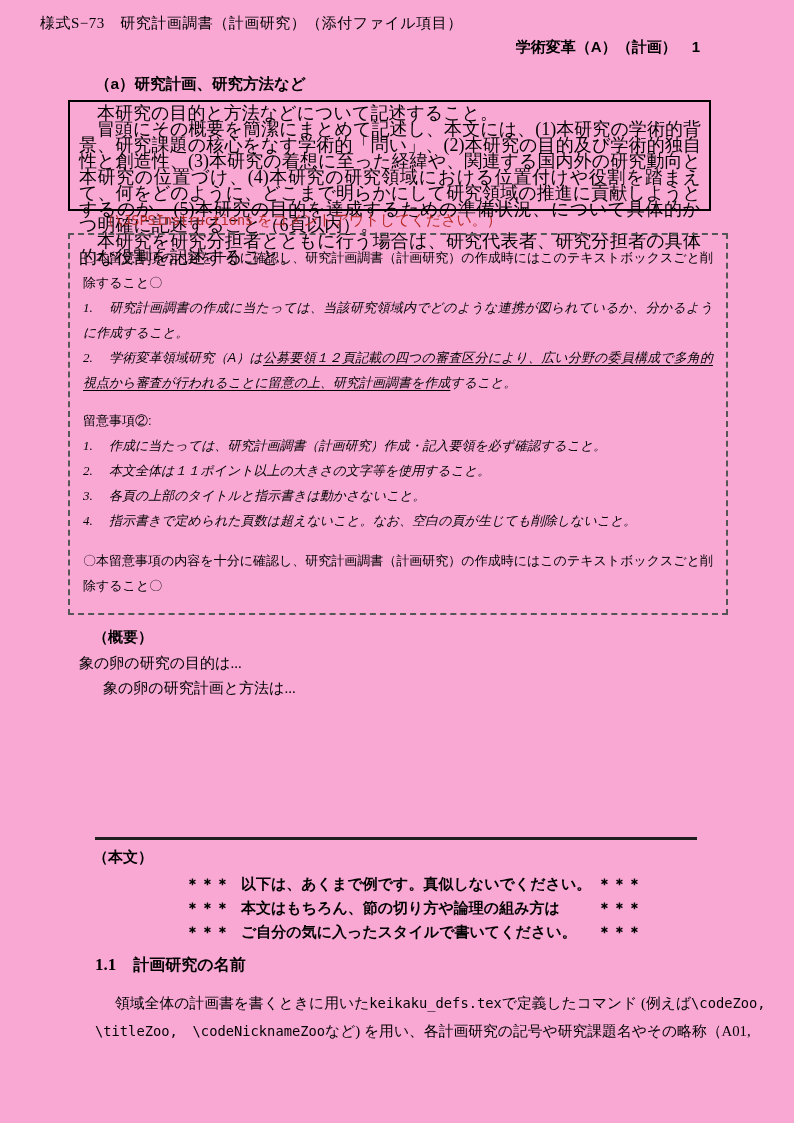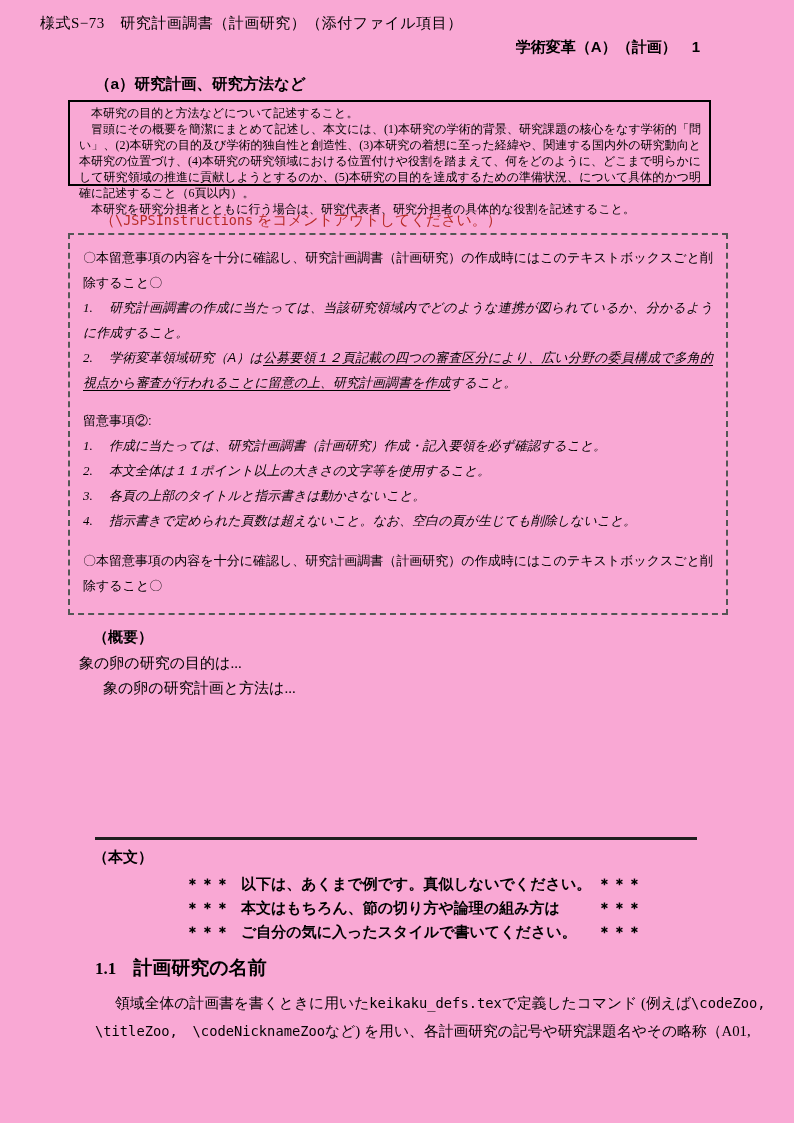--- a/index.html
+++ b/index.html
@@ -15,23 +15,23 @@
   .ul { text-decoration:underline; text-underline-offset:3px; }
   .nowrap { white-space:nowrap; }
 
   .header-left { left:40px; top:14px; font-size:15px; letter-spacing:0.5px; }
   .header-right { left:400px; top:38px; width:300px; text-align:right;
     font-size:15px; font-weight:bold; }
 
   .section-a-title { left:95px; top:74px; font-size:15.5px; font-weight:bold; }
 
   .instruction-box {
-    left:68px; top:100px; width:643px; height:86px;
+    left:68px; top:100px; width:643px; height:111px;
     border:2.5px solid #000; padding:3px 8px 3px 9px;
-    font-size:12px; line-height:16px; text-align:justify;
+    font-size:18px; line-height:16px; text-align:justify;
   }
   .instruction-box p { text-indent:1em; margin:0; }
 
   .jsps-note { left:100px; top:211px; font-size:15px; color:#b62a25; }
   .jsps-note .mono { font-size:13.5px; }
 
   .notice-box {
     left:68px; top:233px; width:660px; height:382px;
     border:2px dashed #555; padding:6px 13px 4px 13px;
     font-family:"Liberation Sans", sans-serif;
@@ -56,21 +56,21 @@
   .body-label { left:93px; top:848px; font-size:15px; font-weight:bold; }
 
   .example-block { left:185px; top:872px; width:460px;
     font-weight:bold; font-size:15px; line-height:24px; }
   .example-row { display:flex; }
   .example-row .star { width:46px; }
   .example-row .txt { width:366px; padding-left:10px; }
 
   .section-heading { left:95px; top:955px; font-size:17px; font-weight:bold; }
   .section-heading .sec-num { font-family:"Liberation Serif", serif; margin-right:17px; }
-  .section-heading .sec-title { font-family:"Liberation Sans", sans-serif; font-size:19px; }
+  .section-heading .sec-title { font-family:"Liberation Sans", sans-serif; font-size:16px; }
 
   .body-par-line1 { left:115px; top:994px; font-size:14.8px; }
   .body-par-line2 { left:95px; top:1022px; font-size:14.8px; }
 </style>
 </head>
 <body>
 
 <div class="page">
 
   <div class="abs header-left nowrap">様式S−73　研究計画調書（計画研究）（添付ファイル項目）</div>

